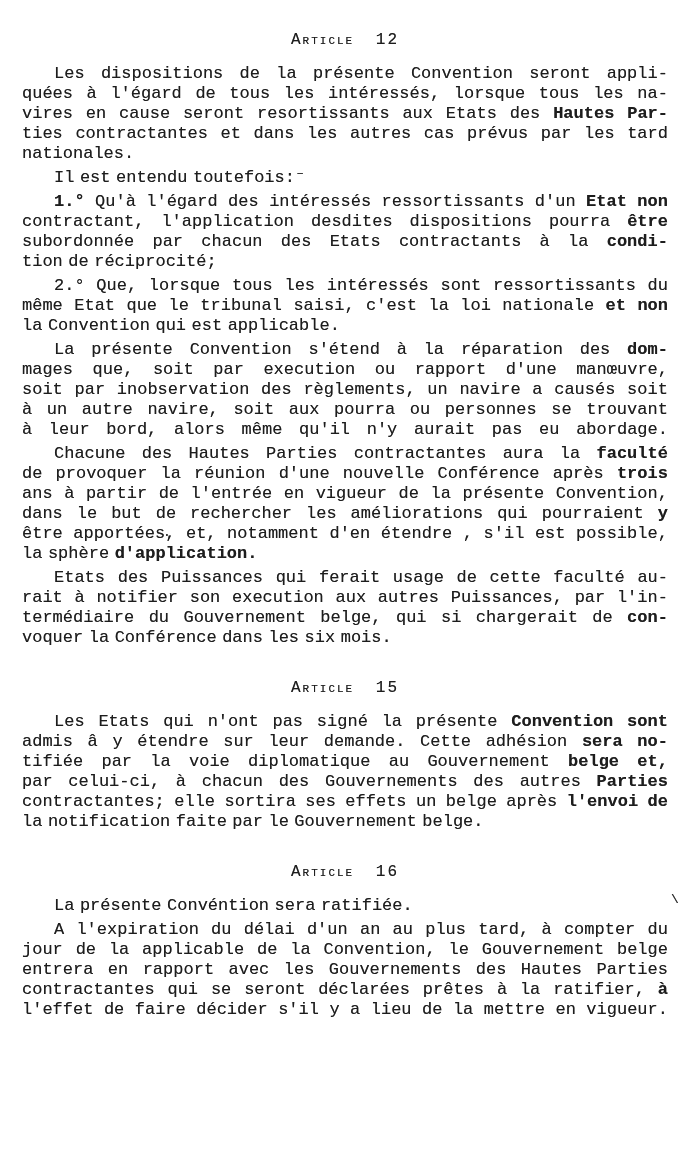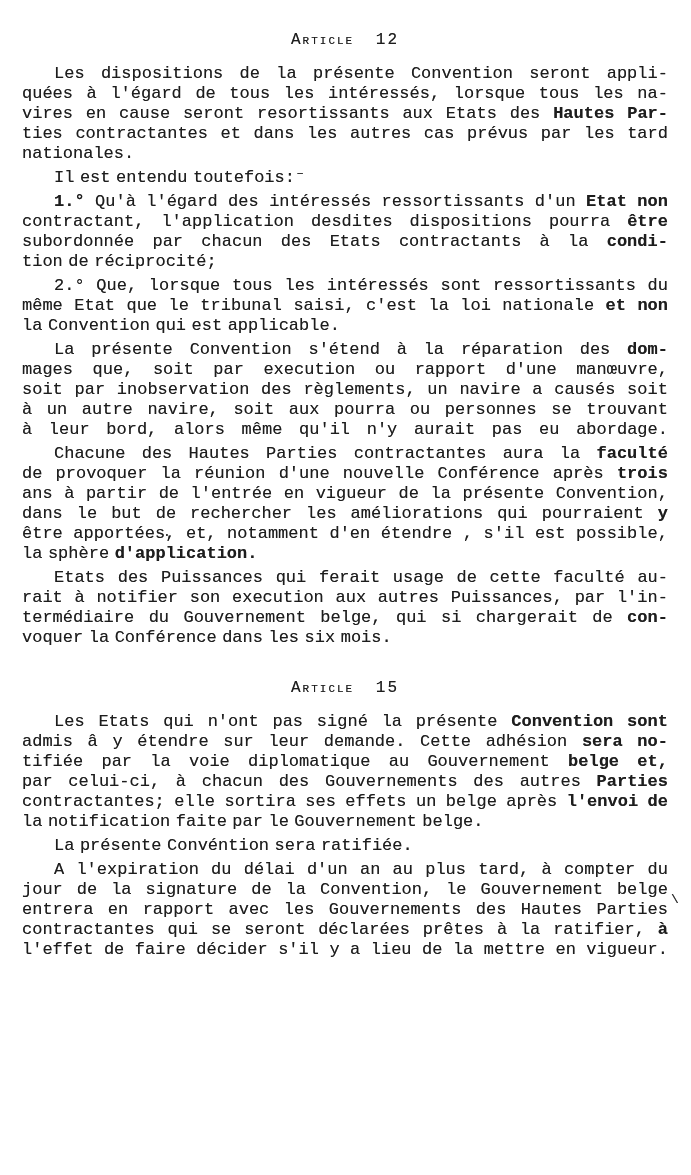--- a/index.html
+++ b/index.html
@@ -434,20 +434,21 @@
           <span>faite</span>
           <span>par</span>
           <span>le</span>
           <span>Gouvernement</span>
           <span>belge.</span>
         </div>
       </div>
   </section>
 
   <section>
+    <h2 class="art">Article 16</h2>
     <div class="para">
         <div class="line indent">
           <span>La</span>
           <span>présente</span>
           <span>Convéntion</span>
           <span>sera</span>
           <span>ratifiée.</span>
         </div>
       </div>
     <div class="para">
@@ -462,21 +463,21 @@
           <span>plus</span>
           <span>tard,</span>
           <span>à</span>
           <span>compter</span>
           <span>du</span>
         </div>
         <div class="line just">
           <span>jour</span>
           <span>de</span>
           <span>la</span>
-          <span>signature</span>
+          <span>applicable</span>
           <span>de</span>
           <span>la</span>
           <span>Convention,</span>
           <span>le</span>
           <span>Gouvernement</span>
           <span>belge</span>
         </div>
         <div class="line just">
           <span>entrera</span>
           <span>en</span>

